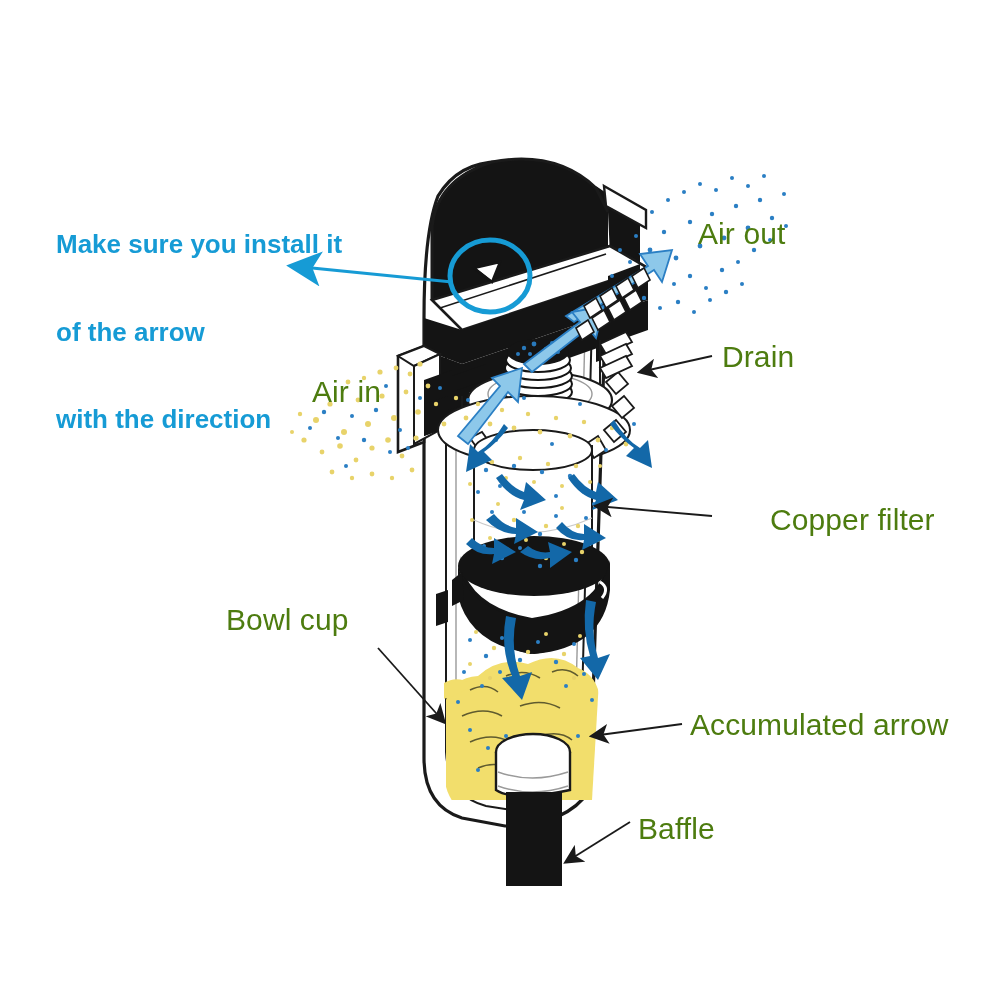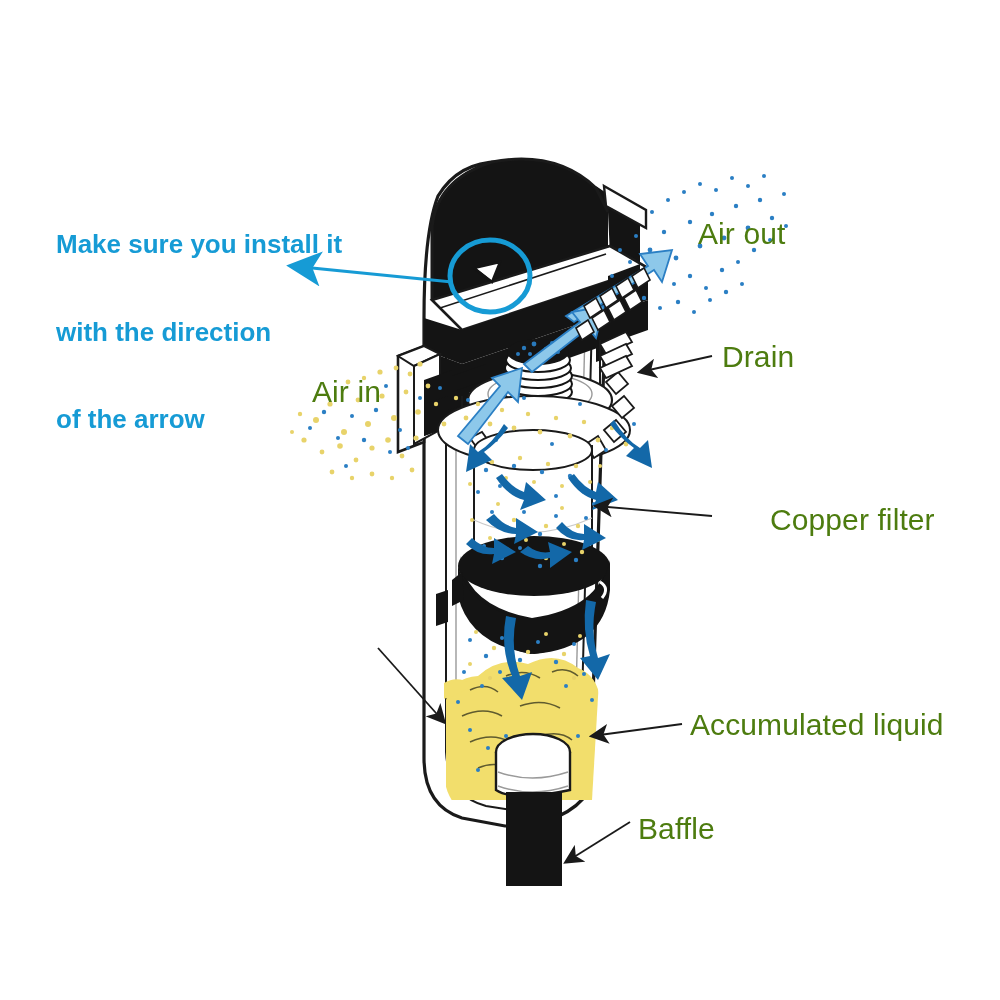--- a/index.html
+++ b/index.html
@@ -431,30 +431,31 @@
       <path d="M682 724 L592 736" marker-end="url(#ah)"></path>
       <path d="M630 822 L566 862" marker-end="url(#ah)"></path>
       <path d="M378 648 L444 722" marker-end="url(#ah)"></path>
     </g>
 
     <path d="M452 282 L292 266" stroke="#169bd5" stroke-width="3.2" fill="none" marker-end="url(#ahblue)"></path>
   </svg>
 
   <div class="lbl lbl-note" style="left:56px; top:172px; color:#169bd5;">
     <div>Make sure you install it</div>
+    <div>of the arrow</div>
     <div>with the direction</div>
-    <div>of the arrow</div>
   </div>
 
   <div class="lbl lbl-plain" style="left:698px; top:217px;">Air out</div>
 
   <div class="lbl lbl-plain" style="left:722px; top:340px;">Drain</div>
 
   <div class="lbl lbl-plain" style="left:722px; top:503px;margin-left:48px;">Copper filter</div>
 
-  <div class="lbl lbl-plain" style="left:690px; top:708px;">Accumulated liquid</div>
-
+  <div class="lbl lbl-plain" style="left:690px; top:708px;">Accumulated arrow</div>
+
+  <div class="lbl lbl-plain" style="left:226px; top:603px;">Bowl cup</div>
 
   <div class="lbl lbl-plain" style="left:638px; top:812px;">Baffle</div>
 
   <div class="lbl lbl-plain" style="left:312px; top:375px;text-align:center;">Air in</div>
 
 </div>
 
 </body></html>

